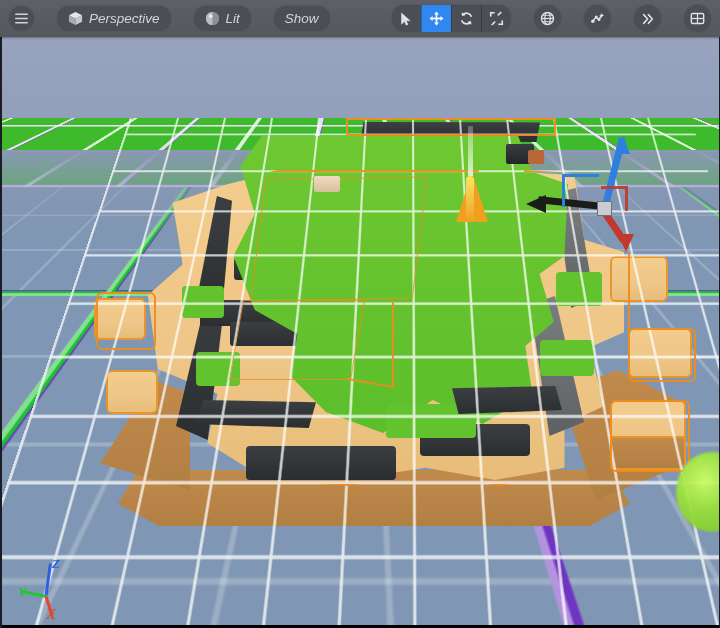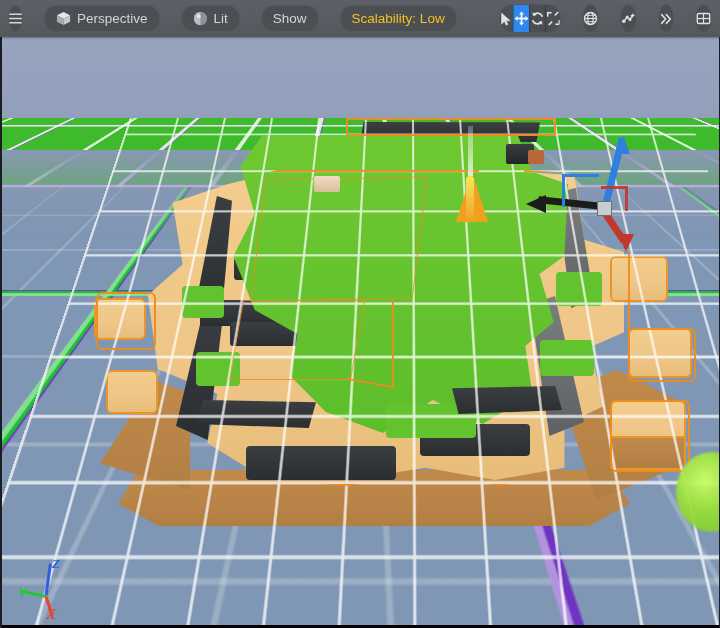--- a/index.html
+++ b/index.html
@@ -111,21 +111,21 @@
 
   
   .axis{position:absolute;left:24px;bottom:12px;width:62px;height:62px;}
   .axis-line{position:absolute;transform-origin:0 50%;height:3px;}
   .axis-label{position:absolute;font:italic 700 13px "Liberation Serif", serif;}
 
   
   #toolbar{position:absolute;left:0;top:0;width:720px;height:37px;
      background:linear-gradient(180deg,#5d6066 0%,#54575c 100%);
      display:flex;align-items:center;gap:21px;padding:0 8px;box-sizing:border-box;
-     box-shadow:0 1px 2px rgba(0,0,0,.35);}
+     box-shadow:0 1px 2px rgba(0,0,0,.35);font-style:italic;}
 
   .pill{height:25px;display:flex;align-items:center;gap:6px;
         padding:0 11px;border-radius:13px;background:#4b4e53;
         color:#d2d5d9;font-size:13.5px;white-space:nowrap;cursor:default;
         border:1px solid rgba(255,255,255,.05);}
   .pill.round{width:25px;padding:0;justify-content:center;border-radius:50%;}
   .pill.scal{background:#4b4e53;color:#f2c322;font-weight:400;}
 
   .seg{display:flex;height:27px;border-radius:13px;overflow:hidden;background:#4b4e53;
        border:1px solid rgba(255,255,255,.05);}
@@ -344,23 +344,20 @@
           <circle cx="6" cy="5.5" r="2" fill="#e6e9ec"></circle>
         </svg>
       </span>
       <span>Lit</span>
     </div>
 
     <div class="pill">
       <span>Show</span>
     </div>
 
-    <div class="pill scal">
-      <span>Scalability: Low</span>
-    </div>
 
     <div class="spacer"></div>
 
     <div class="seg">
       <div class="sbtn">
         <span>
           <svg class="ico" width="13" height="14" viewBox="0 0 13 14">
             <path d="M1.5 1 L1.5 12.2 L4.4 9.4 L6.2 13.2 L8 12.4 L6.2 8.8 L10.2 8.8 Z" fill="#dfe2e6" stroke="#dfe2e6" stroke-width=".5" stroke-linejoin="round"></path>
           </svg>
         </span>

